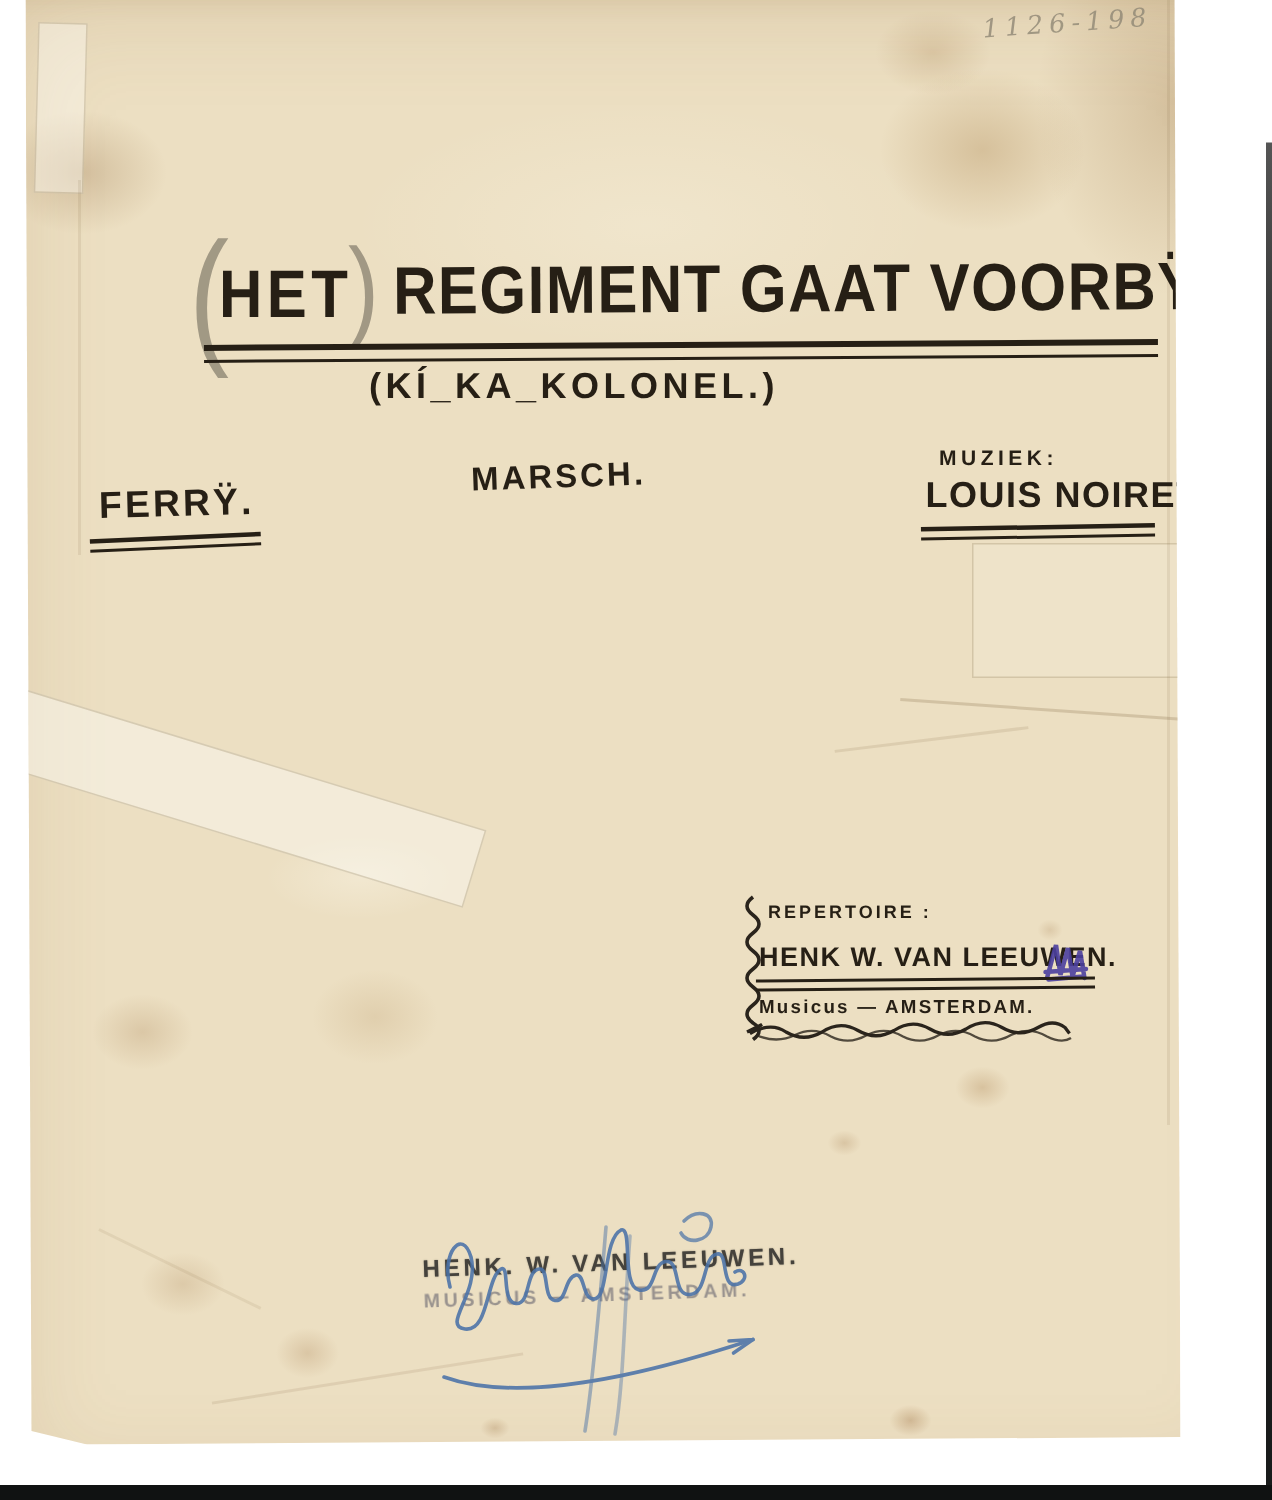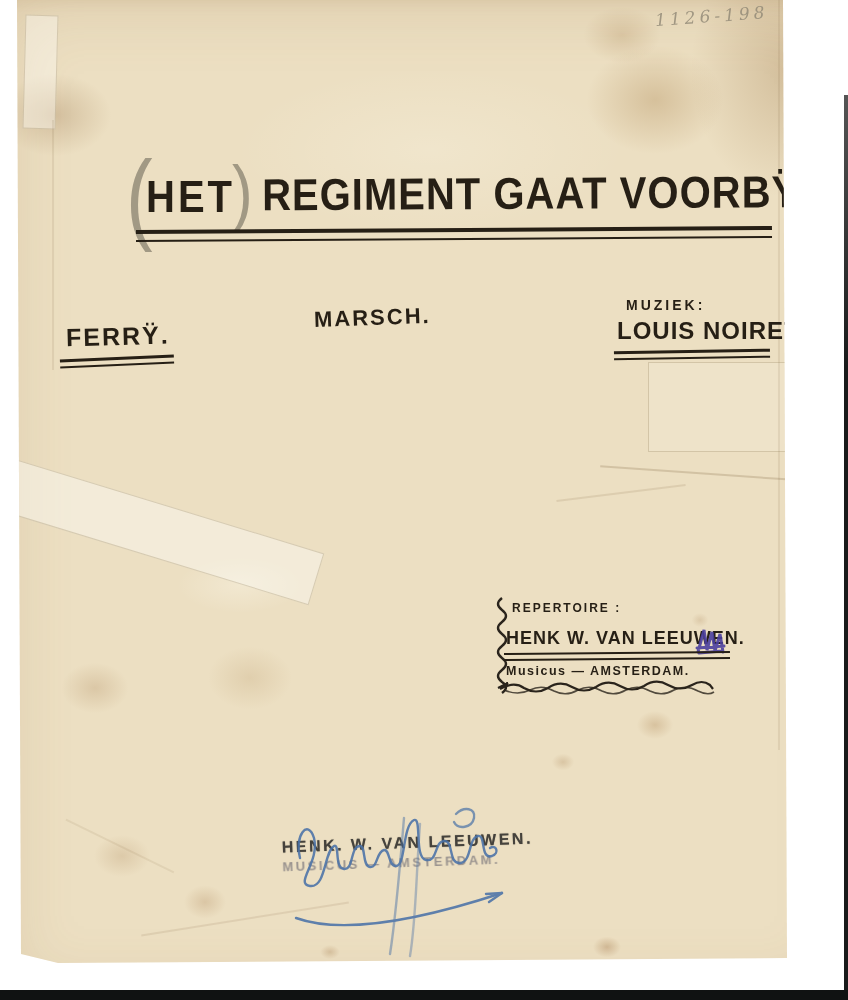--- a/index.html
+++ b/index.html
@@ -66,20 +66,21 @@
     <div class="crease" style="left:52px;top:120px;width:1.5px;height:250px;opacity:.5;"></div>
 
     <div class="pencil" style="left:655px;top:6px;font-size:17px;letter-spacing:4px;transform:rotate(-4deg);font-family:'DejaVu Serif',serif;font-style:italic;">1126-198</div>
 
     <div class="pencil" style="left:126px;top:140px;font-size:80px;transform:scaleY(1.25);transform-origin:top;">(</div>
     <div class="pencil" style="left:232px;top:150px;font-size:62px;transform:scaleY(1.2);transform-origin:top;">)</div>
     <div class="txt" style="left:146px;top:172px;font-size:40px;letter-spacing:3px;transform:scaleY(1.12);transform-origin:top left;">HET</div>
     <div class="txt" style="left:262px;top:170px;font-size:40px;letter-spacing:1px;transform:scaleY(1.12) rotate(-0.3deg);transform-origin:top left;">REGIMENT GAAT VOORBŸ.</div>
     <div class="dbl-rule" id="title-rule" style="left:136px;top:228px;width:636px;transform:rotate(-0.35deg);"></div>
 
+    <div class="txt" style="left:246px;top:244px;font-size:24px;letter-spacing:3px;">(KÍ_KA_KOLONEL.)</div>
 
     <div class="txt" style="left:66px;top:322px;font-size:25px;letter-spacing:2px;transform:rotate(-1.5deg);">FERRŸ.</div>
     <div class="dbl-rule" style="left:60px;top:357px;width:114px;transform:rotate(-2.5deg);"></div>
 
     <div class="txt" style="left:314px;top:305px;font-size:22px;letter-spacing:2px;transform:rotate(-2deg);">MARSCH.</div>
 
     <div class="txt" style="left:626px;top:297px;font-size:14px;letter-spacing:3px;text-align:right;">MUZIEK:</div>
     <div class="txt" style="left:617px;top:317px;font-size:24px;letter-spacing:1px;">LOUIS NOIRET</div>
     <div class="dbl-rule" style="left:614px;top:350px;width:156px;transform:rotate(-1deg);"></div>
 

